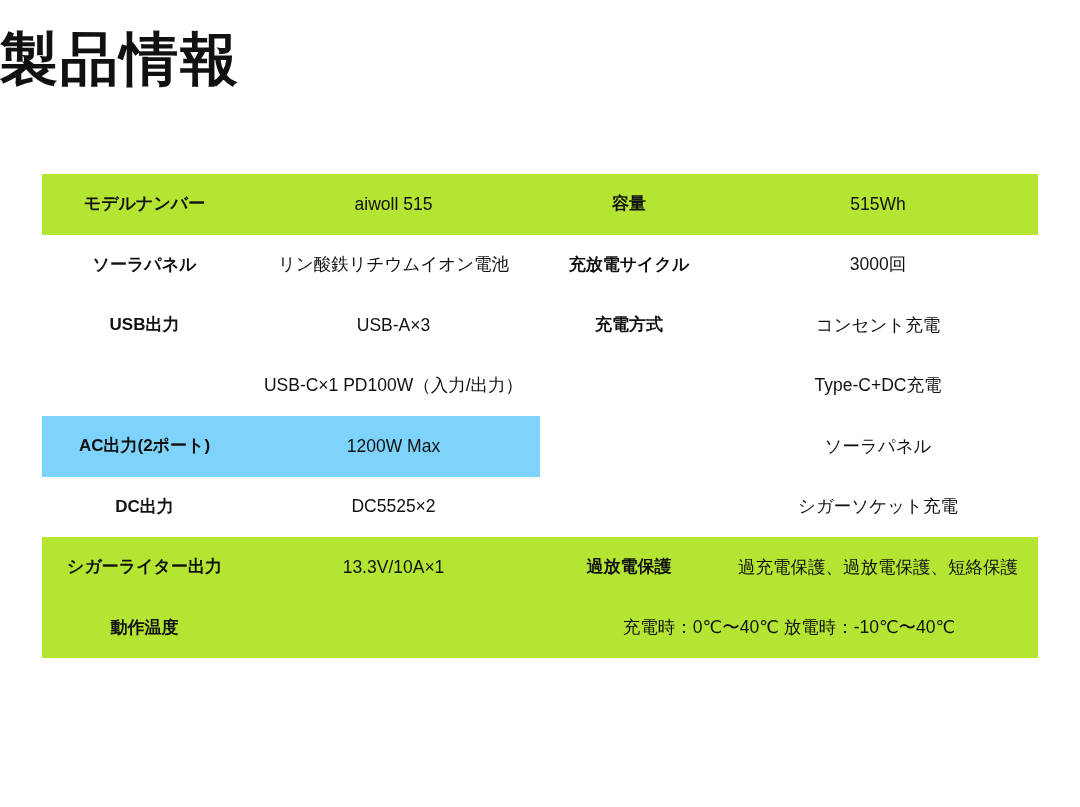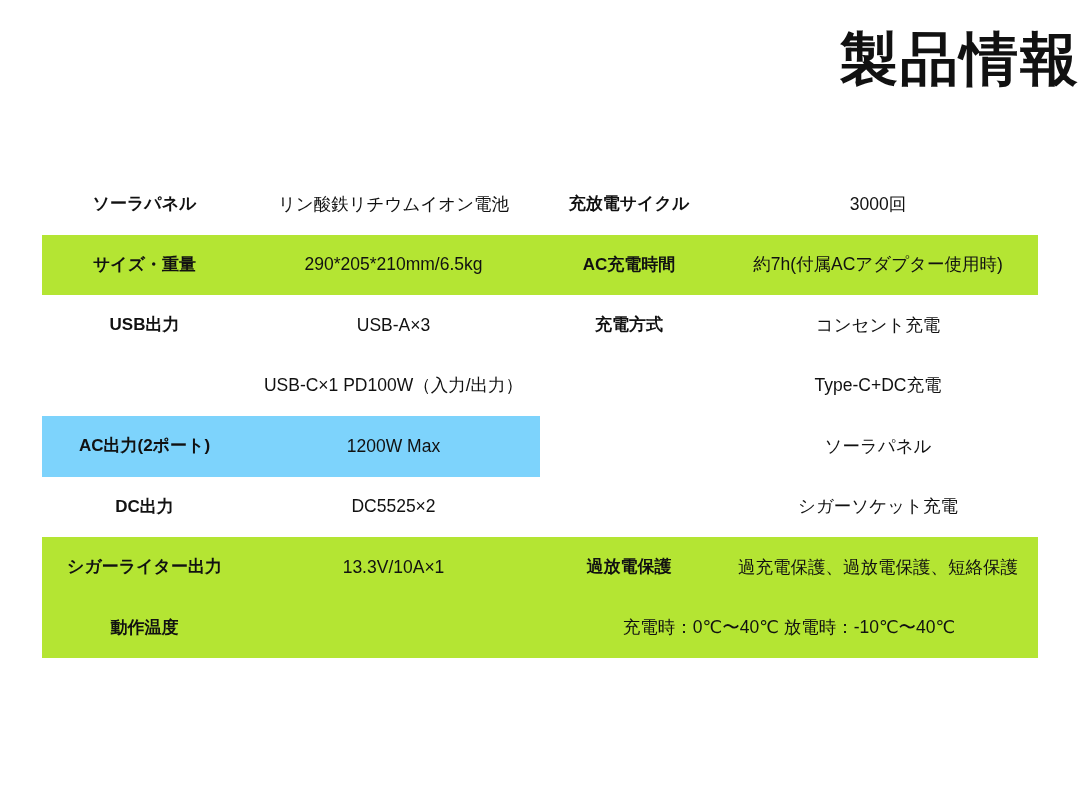--- a/index.html
+++ b/index.html
@@ -13,21 +13,21 @@
     background: #ffffff;
     font-family: "Liberation Sans", "DejaVu Sans", sans-serif;
     overflow: hidden;
   }
   .page {
     position: relative;
     width: 1080px;
     height: 807px;
   }
   .page-title {
-    text-align: right;
+    text-align: left;
     font-size: 58px;
     font-weight: bold;
     letter-spacing: 2px;
     color: #111111;
     margin: 26px 0 0 0;
     line-height: 1.15;
     font-family: "DejaVu Sans", "Liberation Sans", sans-serif;
   }
   .spec-table {
     position: absolute;
@@ -73,34 +73,34 @@
 
   <table class="spec-table">
     <colgroup>
       <col class="col-l1">
         <col class="col-v1">
         <col class="col-l2">
         <col class="col-v2">
     </colgroup>
     <tbody>
 
+      <tr>
+        <td class="lbl band">モデルナンバー</td>
+        <td class="val band">aiwoll 515</td>
+        <td class="lbl band">容量</td>
+        <td class="val band">515Wh</td>
+      </tr>
 
       <tr>
         <td class="lbl plain">ソーラパネル</td>
         <td class="val plain">リン酸鉄リチウムイオン電池</td>
         <td class="lbl plain">充放電サイクル</td>
         <td class="val plain">3000回</td>
       </tr>
 
-      <tr>
-        <td class="lbl band">サイズ・重量</td>
-        <td class="val band">290*205*210mm/6.5kg</td>
-        <td class="lbl band">AC充電時間</td>
-        <td class="val band">約7h(付属ACアダプター使用時)</td>
-      </tr>
 
       <tr>
         <td class="lbl plain">USB出力</td>
         <td class="val plain">USB-A×3</td>
         <td class="lbl plain">充電方式</td>
         <td class="val plain">コンセント充電</td>
       </tr>
 
       <tr>
         <td class="lbl plain"></td>

